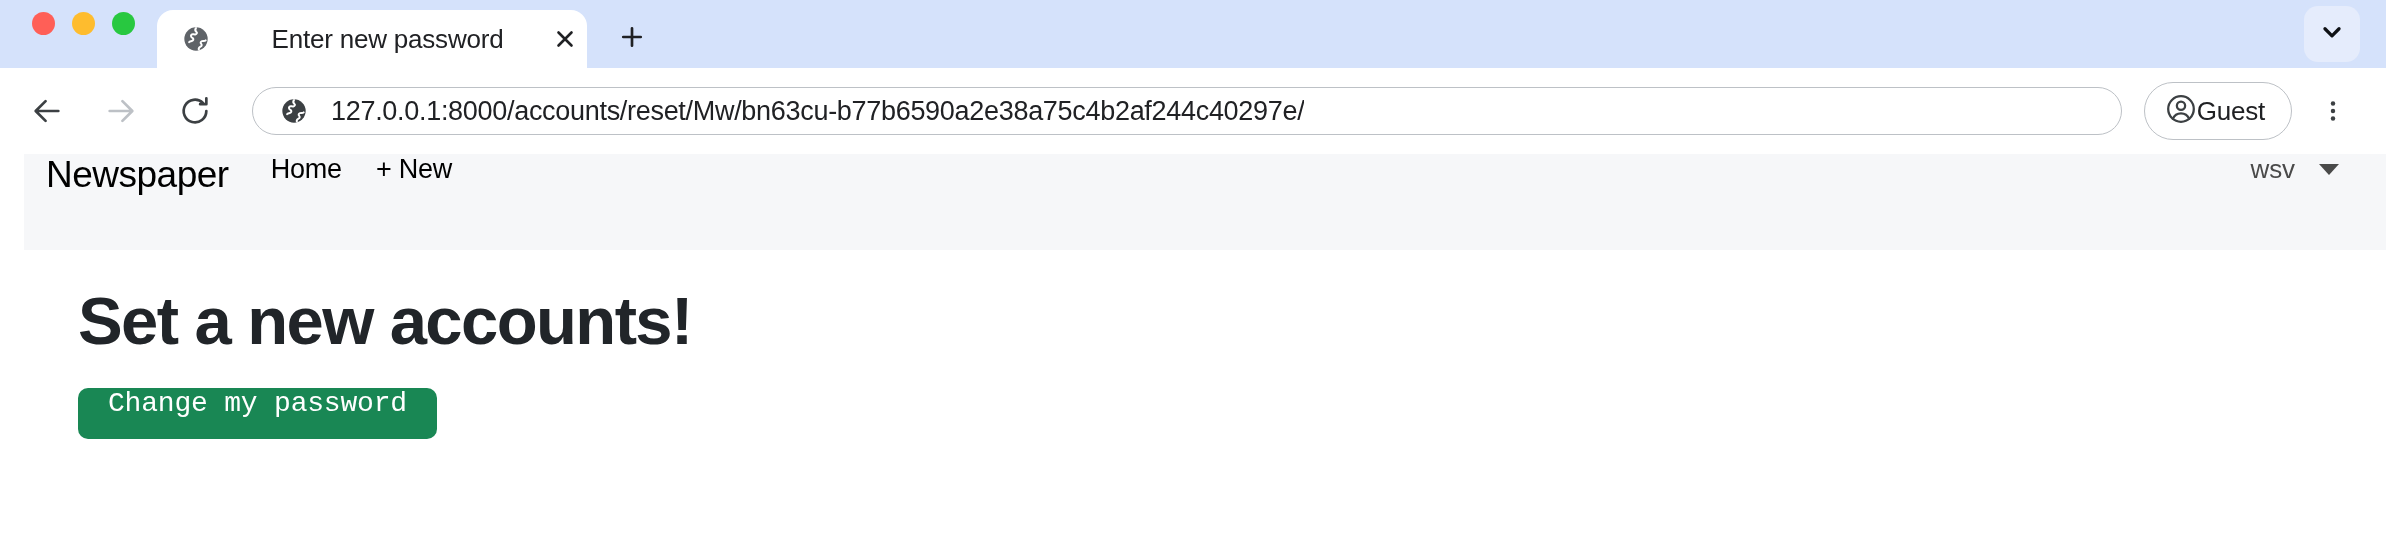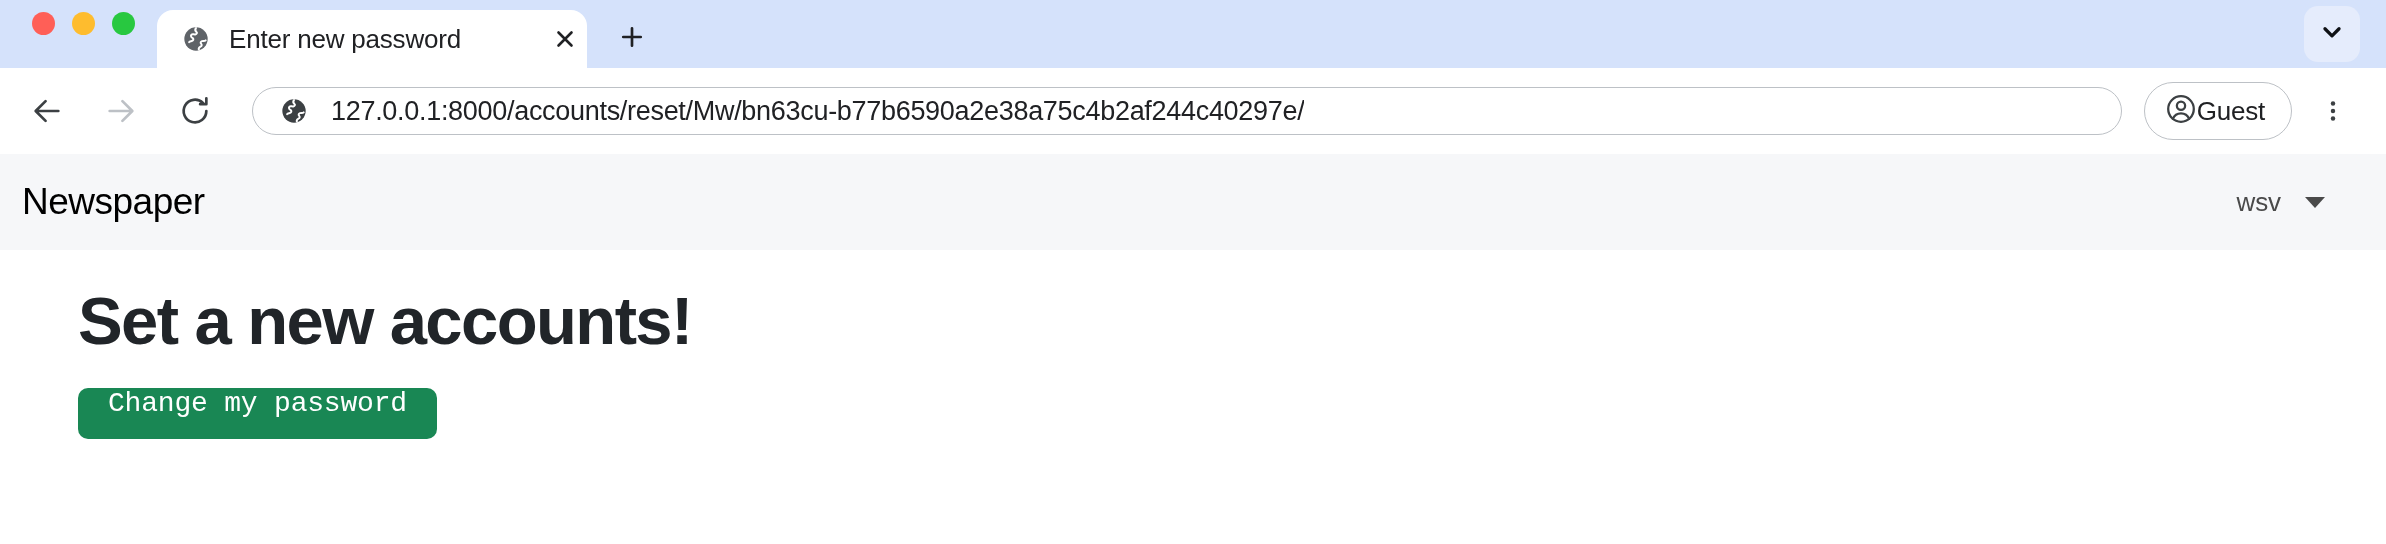--- a/index.html
+++ b/index.html
@@ -45,20 +45,21 @@
   .tab {
     position: relative;
     height: 58px;
     width: 430px;
     background: #ffffff;
     border-radius: 16px 16px 0 0;
     display: flex;
     align-items: center;
     padding: 0 3px 0 24px;
     flex-shrink: 0;
+    text-align: center;
   }
   .tab-favicon {
     width: 30px;
     height: 30px;
     flex-shrink: 0;
     display: flex;
     align-items: center;
     justify-content: center;
   }
   .tab-title {
@@ -183,22 +184,23 @@
     flex-shrink: 0;
   }
 
   
   .page { background: #ffffff; }
 
   .navbar {
     height: 96px;
     background: #f6f7f9;
     display: flex;
-    align-items: center;
-    padding: 0 47px 0 22px;
+    align-items: flex-start;
+    padding: 0 33px 0 22px;
+    margin-left: 24px;
   }
   .navbar-brand {
     font-size: 37px;
     color: #000000;
     letter-spacing: -0.5px;
     margin-right: 42px;
     white-space: nowrap;
   }
   .nav-links {
     display: flex;
@@ -348,20 +350,24 @@
       <circle cx="12" cy="12" r="2.05" fill="#3c4043"></circle>
       <circle cx="12" cy="19" r="2.05" fill="#3c4043"></circle>
     </svg>
   </div>
 </div>
 
 <div class="page">
 
   <div class="navbar">
     <span class="navbar-brand">Newspaper</span>
+    <div class="nav-links">
+      <span class="nav-link">Home</span>
+      <span class="nav-link">+ New</span>
+    </div>
     <div class="navbar-spacer"></div>
     <div class="navbar-user">
       <span class="navbar-username">wsv</span>
       <span class="caret"></span>
     </div>
   </div>
 
   <div class="content">
     <h1 class="page-heading">Set a new accounts!</h1>
     <button class="btn-primary-green">Change my password</button>

